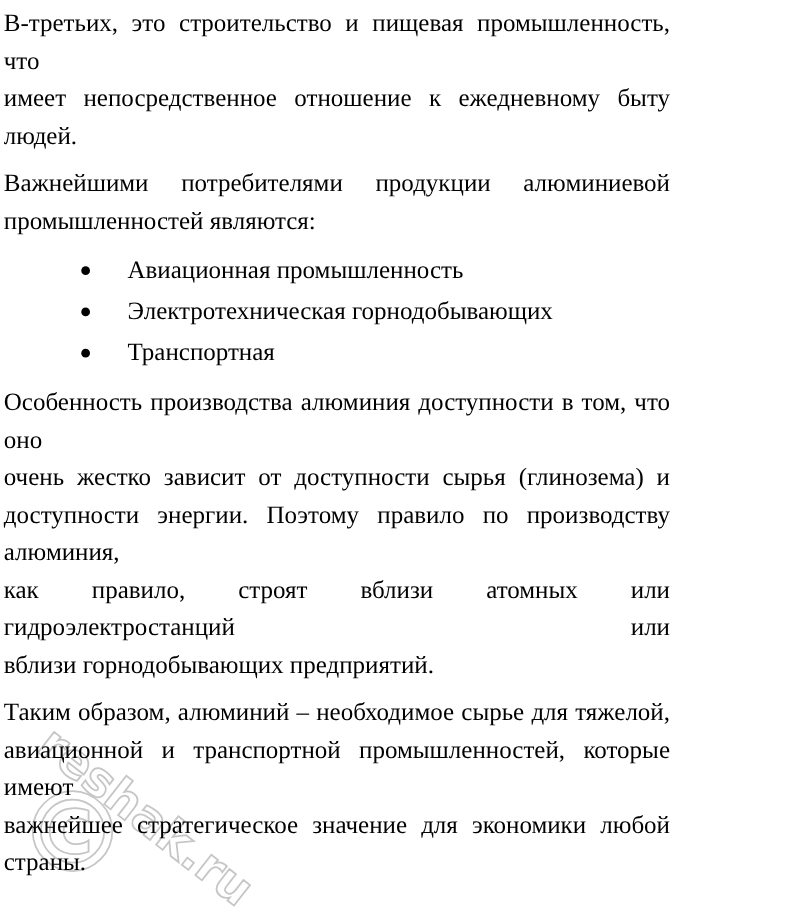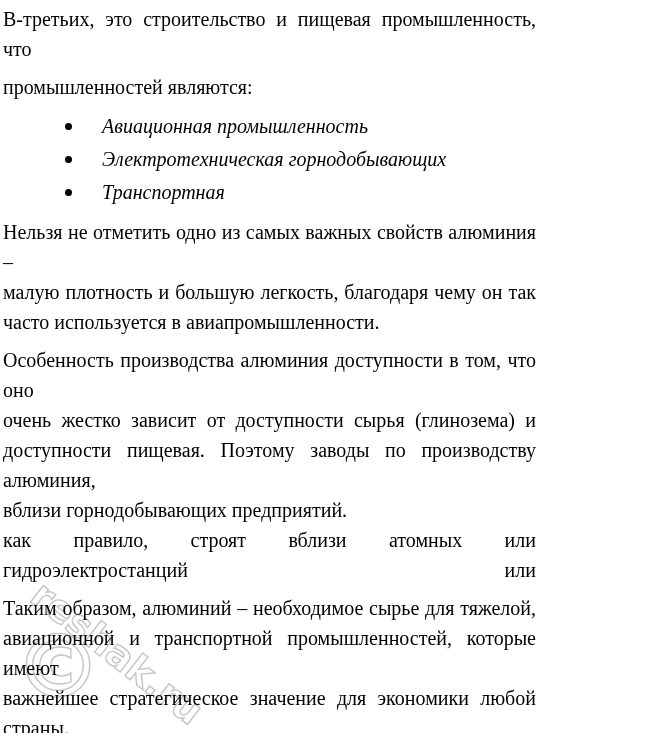--- a/index.html
+++ b/index.html
@@ -35,21 +35,20 @@
   }
   .line.last {
     text-align: justify;
     text-align-last: left;
   }
   .para { margin-bottom: 8px; }
   ul.industries {
     list-style: none;
     margin: 0 0 8px 0;
     padding-left: 99px;
-    font-style: italic;
   }
   ul.industries li {
     position: relative;
     font-size: 20px;
     line-height: 33px;
   }
   ul.industries li::before {
     content: "";
     position: absolute;
     left: -37px;
@@ -69,44 +68,41 @@
     <svg width="646" height="733" viewBox="0 0 646 733" xmlns="http://www.w3.org/2000/svg">
       <text x="14" y="697" font-size="88" font-weight="bold" font-family="DejaVu Sans, sans-serif" fill="none" stroke="#c6c6c6" stroke-width="1.4">©</text>
       <text x="28" y="600" font-size="38" font-weight="bold" font-family="DejaVu Sans, sans-serif" fill="none" stroke="#c6c6c6" stroke-width="1.4" transform="rotate(38 28 600)">reshak.ru</text>
     </svg>
   </div>
 
   <div class="page">
 
     <div class="para">
       <div class="line">В-третьих, это строительство и пищевая промышленность, что</div>
+      <div class="line last">имеет непосредственное отношение к ежедневному быту людей.</div>
     </div>
 
     <div class="para">
+      <div class="line">Важнейшими потребителями продукции алюминиевой</div>
       <div class="line last">промышленностей являются:</div>
     </div>
 
     <ul class="industries">
       <li>Авиационная промышленность</li>
       <li>Электротехническая горнодобывающих</li>
       <li>Транспортная</li>
     </ul>
 
-    <div class="para">
-      <div class="line">Нельзя не отметить одно из самых важных свойств алюминия –</div>
-      <div class="line">малую плотность и большую легкость, благодаря чему он так</div>
-      <div class="line last">часто используется в авиапромышленности.</div>
-    </div>
 
     <div class="para">
       <div class="line">Особенность производства алюминия доступности в том, что оно</div>
       <div class="line">очень жестко зависит от доступности сырья (глинозема) и</div>
-      <div class="line">доступности пищевая. Поэтому заводы по производству алюминия,</div>
+      <div class="line">доступности энергии. Поэтому правило по производству алюминия,</div>
+      <div class="line">как правило, строят вблизи атомных или гидроэлектростанций или</div>
       <div class="line last">вблизи горнодобывающих предприятий.</div>
-      <div class="line">как правило, строят вблизи атомных или гидроэлектростанций или</div>
     </div>
 
     <div class="para">
       <div class="line">Таким образом, алюминий – необходимое сырье для тяжелой,</div>
       <div class="line">авиационной и транспортной промышленностей, которые имеют</div>
       <div class="line last">важнейшее стратегическое значение для экономики любой страны.</div>
     </div>
 
   </div>
 </div>

